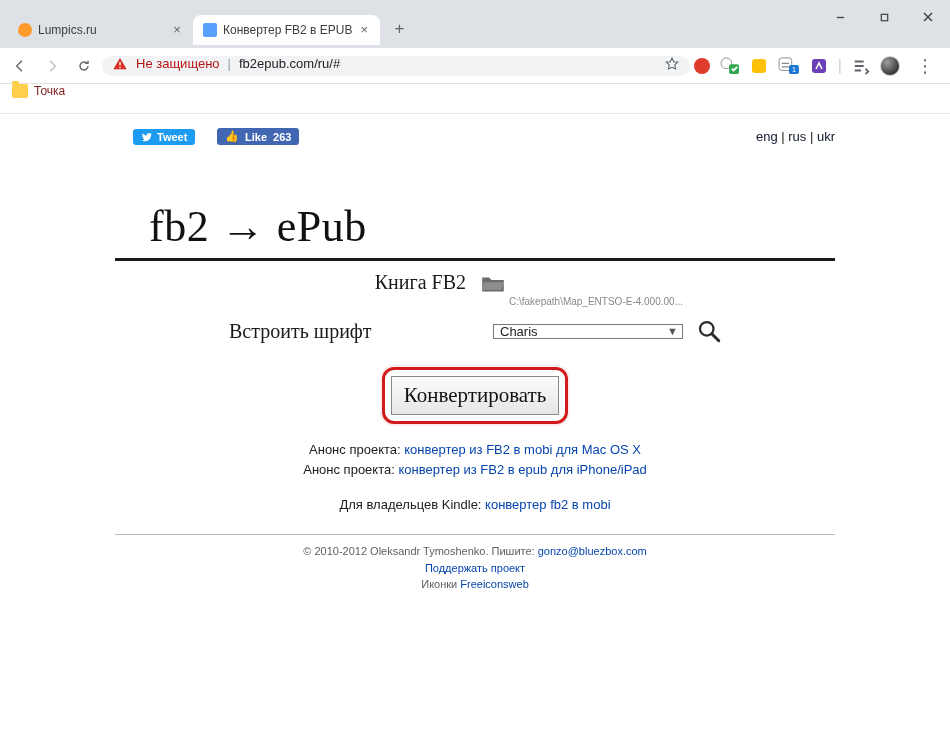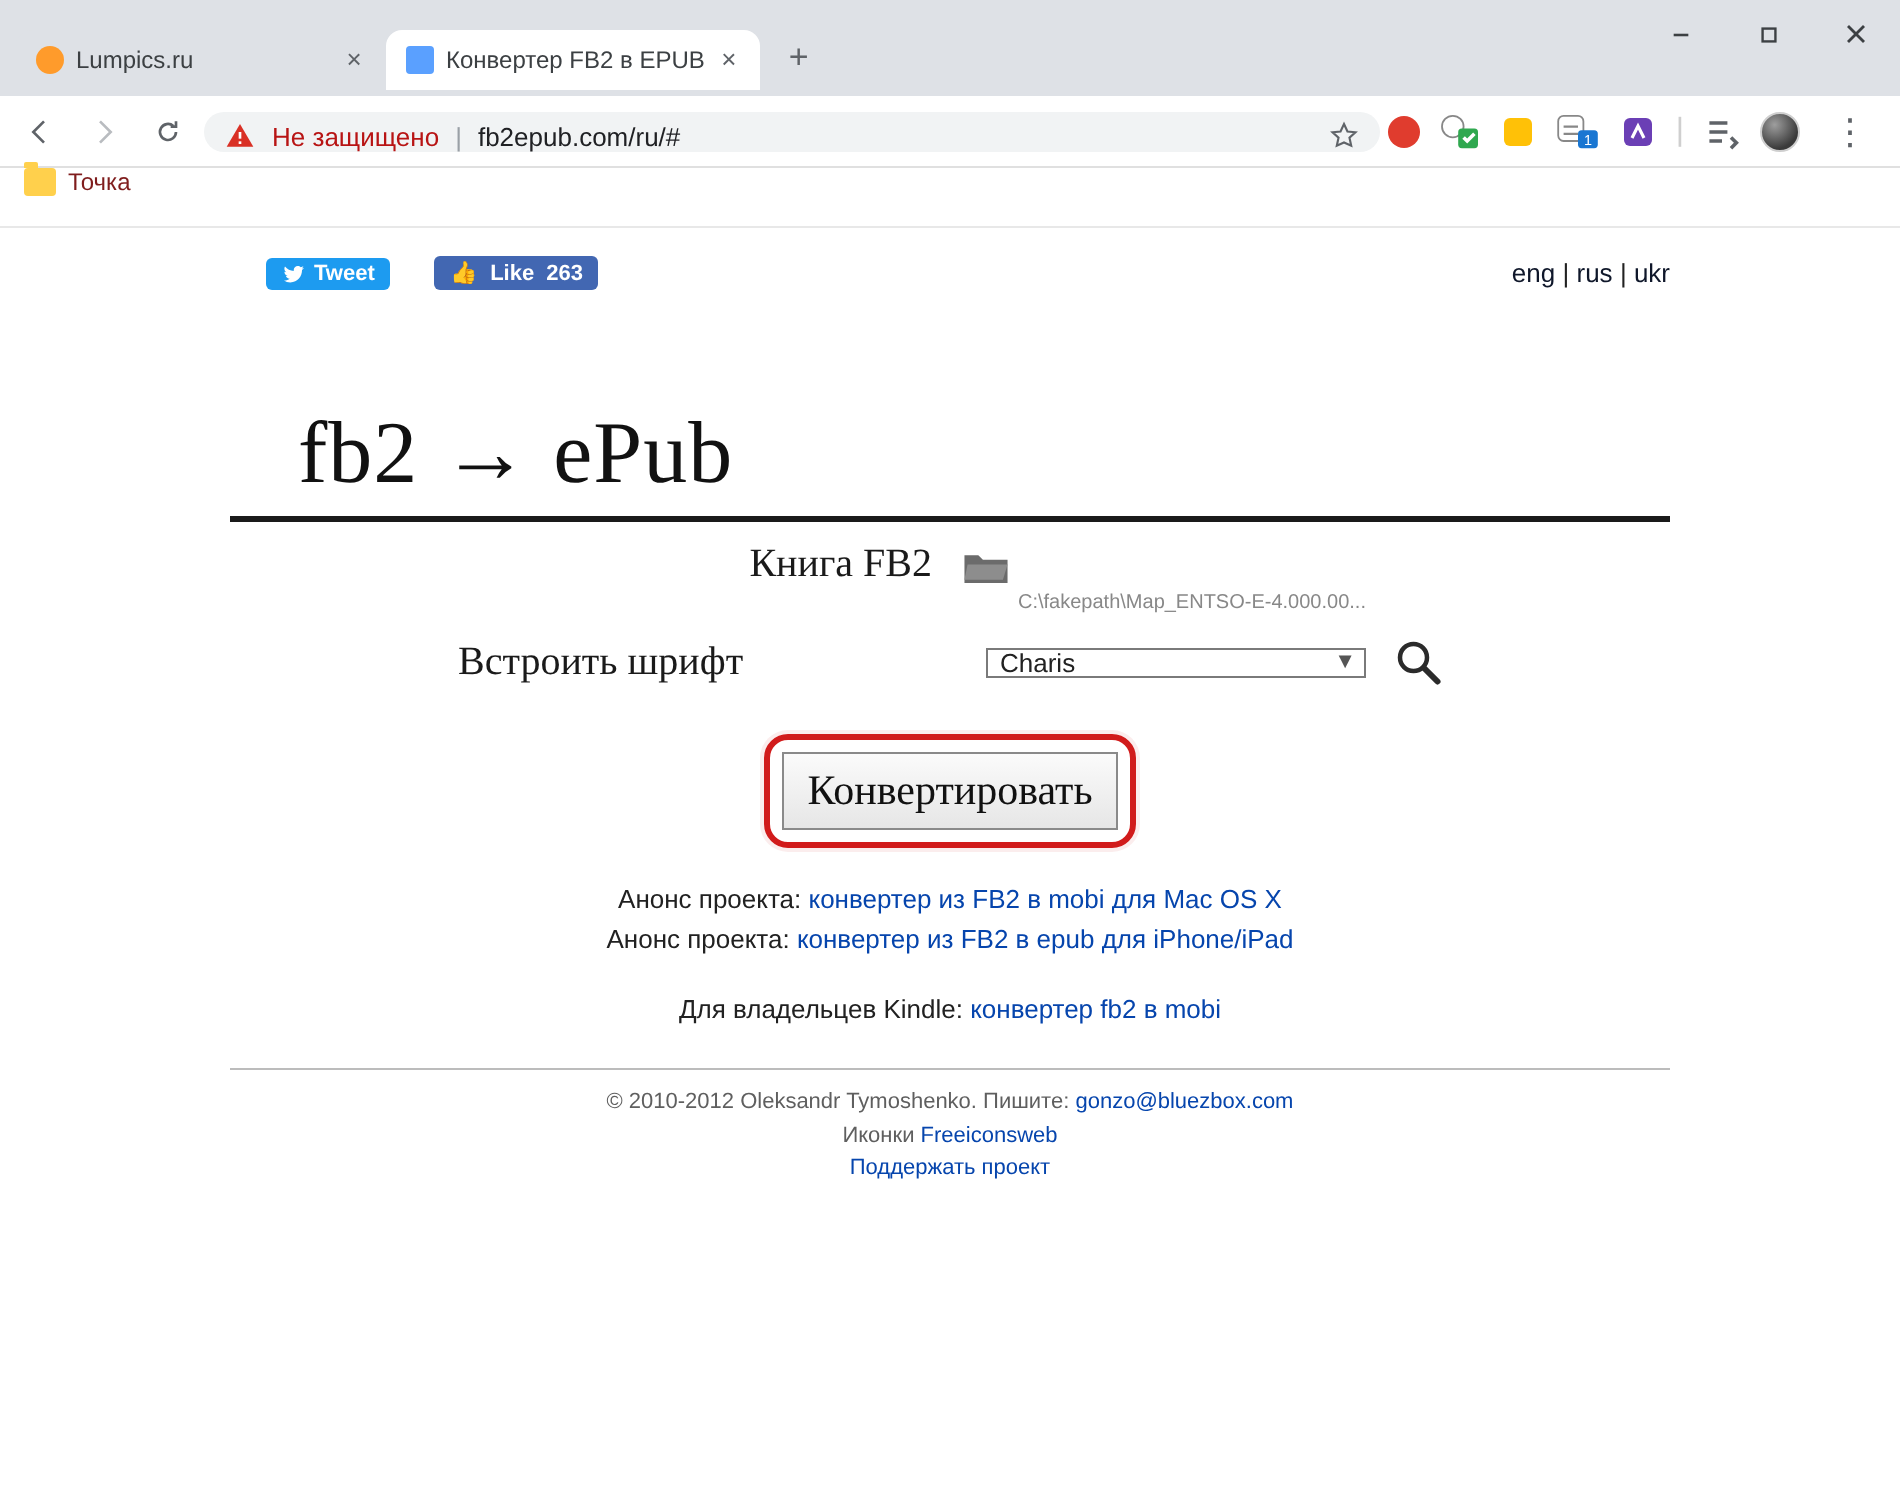--- a/index.html
+++ b/index.html
@@ -33,21 +33,21 @@
   .winctrls { position: absolute; right: 0; top: -10px; display:flex; }
   .winctrls div { width: 44px; height: 30px; display:flex; align-items:center; justify-content:center; color:#3c4043; font-size:13px;}
 
   .toolbar {
     display:flex; align-items:center; height: 36px; background:#ffffff;
     border-bottom:1px solid #e0e0e0; padding: 0 6px; gap: 4px;
   }
   .navbtn { width:28px; height:28px; border-radius:50%; display:flex; align-items:center; justify-content:center; color:#5f6368;}
   .navbtn svg { width:16px; height:16px; }
   .addressbar {
-    flex:1; display:flex; align-items:flex-end; height:20px; border-radius:14px;
+    flex:1; display:flex; align-items:flex-start; height:20px; border-radius:14px;
     background:#f1f3f4; padding:0 10px; gap:8px; font-size:13px; color:#5f6368;
   }
   .addressbar .warn-icn { display:flex; align-items:center; }
   .addressbar .warn-txt { color:#b81414; }
   .addressbar .sep { color:#9aa0a6; }
   .addressbar .url { color:#202124; letter-spacing: 0; }
   .addressbar .spacer { flex:1; }
   .star { color:#5f6368; }
   .extrow { display:flex; align-items:center; gap:10px; padding-right:4px; }
   .ext { width:18px; height:18px; display:inline-flex; align-items:center; justify-content:center; font-size:12px; }
@@ -322,20 +322,20 @@
     <div class="kindle">
       <span>Для владельцев Kindle: </span><a href="#">конвертер fb2 в mobi</a>
     </div>
 
     <div class="rule2"></div>
 
     <div class="footer">
       <div>
         <span>© 2010-2012 Oleksandr Tymoshenko. Пишите: </span><a href="#">gonzo@bluezbox.com</a>
       </div>
+      <div><a href="#">Поддержать проект</a></div>
       <div>
         <span>Иконки </span><a href="#">Freeiconsweb</a>
       </div>
-      <div><a href="#">Поддержать проект</a></div>
     </div>
 
   </div>
 </div>
 
 </body></html>

